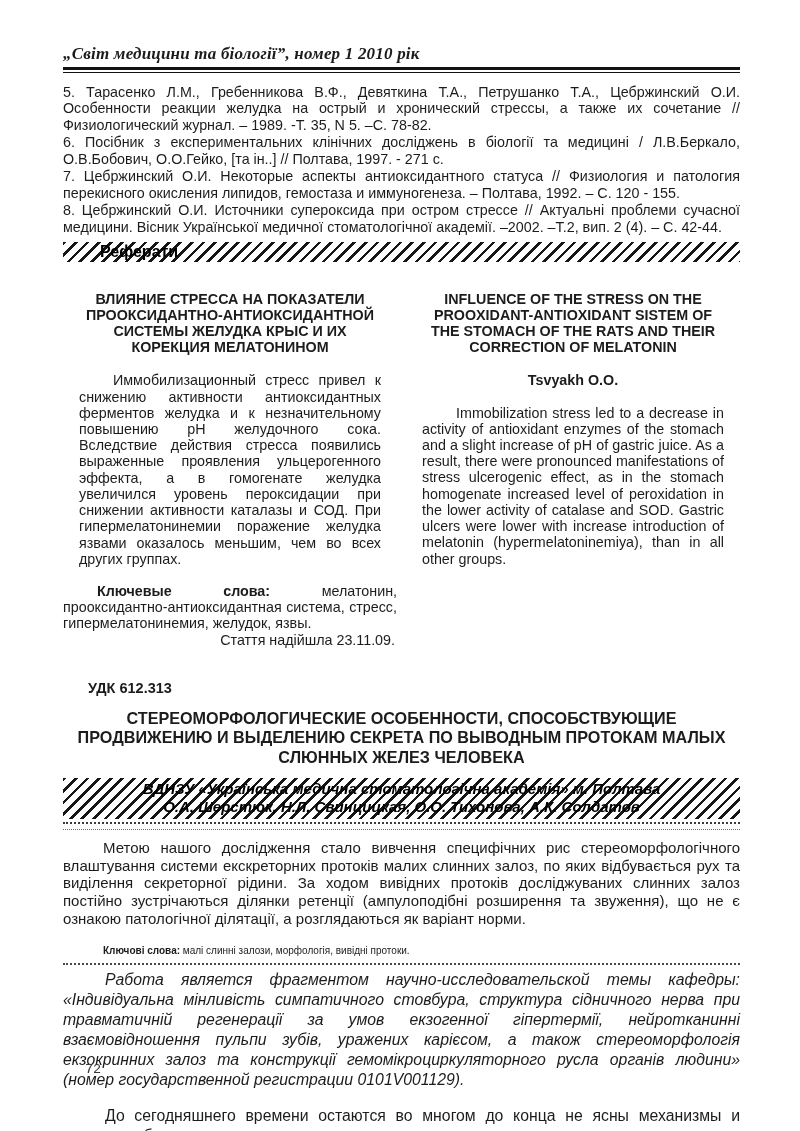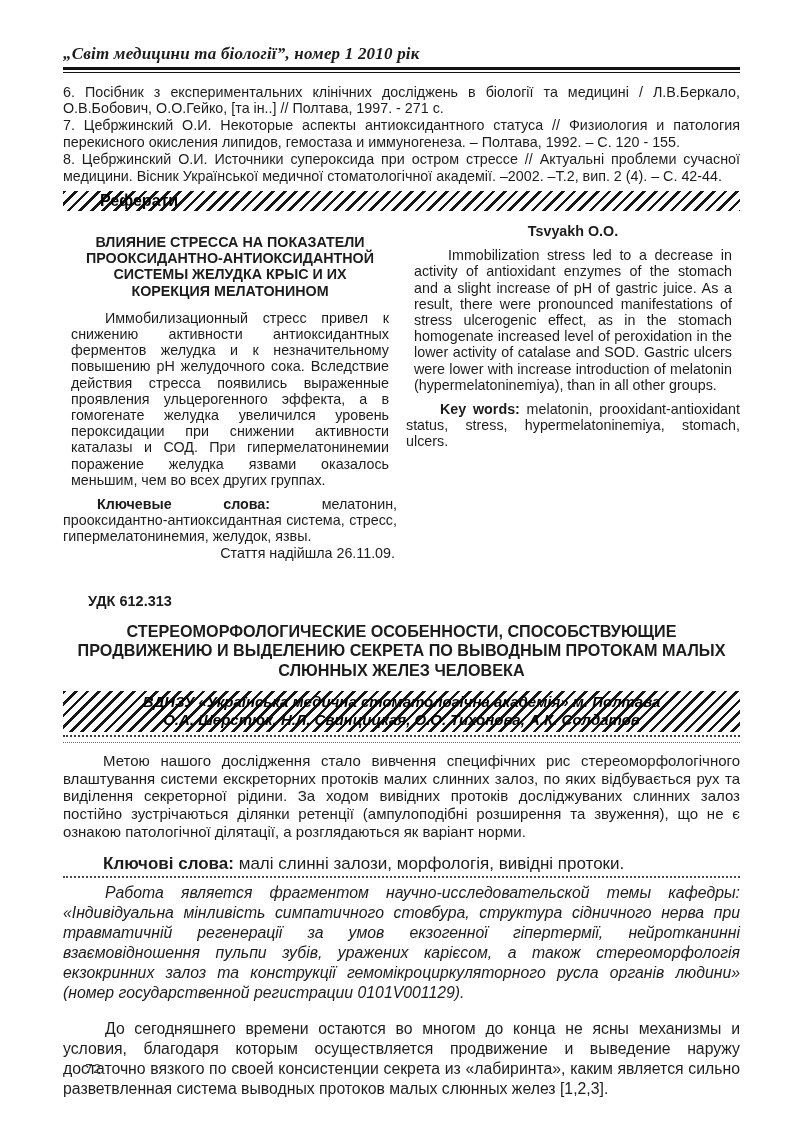--- a/index.html
+++ b/index.html
@@ -63,28 +63,28 @@
   }
   .col {
     width: 334px;
     font-size: 14.3px;
     line-height: 16.2px;
     text-align: justify;
   }
   .col-title {
     text-align: center;
     font-weight: bold;
-    margin: 11px;
+    margin: 17px;
   }
   .col-author {
     text-align: center;
     font-weight: bold;
     margin: 0;
   }
-  .col-body { margin: 8px; text-indent: 34px; }
+  .col-body { margin: 16px; text-indent: 34px; }
   .col-kw   { margin: 0; text-indent: 34px; }
   .received { margin: 0; text-align: right; padding-right: 2px; }
   .b { font-weight: bold; }
 
   
   .udk {
     margin-top: 32px;
     padding-left: 25px;
     font-weight: bold;
     font-size: 14.5px;
@@ -110,21 +110,21 @@
   .dot-sep-b { margin-top: 5px; border-top: 1px dotted #6a6a6a; }
   .art-abstract {
     margin-top: 9px;
     font-size: 15px;
     line-height: 17.6px;
     text-align: justify;
     text-indent: 40px;
   }
   .art-kw {
     margin: 0;
-    font-size: 17px;
+    font-size: 10px;
     line-height: 17.6px;
     text-indent: 40px;
   }
   .dot-sep-c { margin-top: 3px; border-top: 2px dotted #4a4a4a; }
   .note {
     margin-top: 5px;
     font-style: italic;
     font-size: 15.8px;
     line-height: 20px;
     text-align: justify;
@@ -150,40 +150,41 @@
 <body>
 
 <div class="page">
   <div class="content">
 
     <div class="journal-header">„Світ медицини та біології”, номер 1 2010 рік</div>
     <div class="rule-thick"></div>
     <div class="rule-thin"></div>
 
     <div class="refs">
+      <p class="ref-item">5.  Тарасенко Л.М., Гребенникова В.Ф., Девяткина Т.А., Петрушанко Т.А.,  Цебржинский О.И. Особенности реакции желудка на острый и хронический стрессы, а также их сочетание // Физиологический журнал. –  1989. -Т. 35, N 5. –С. 78-82.</p>
       <p class="ref-item">6.  Посібник з експериментальних клінічних досліджень в біології та медицині / Л.В.Беркало, О.В.Бобович, О.О.Гейко, [та ін..] // Полтава, 1997. - 271 с.</p>
       <p class="ref-item">7.  Цебржинский О.И. Некоторые аспекты антиоксидантного статуса // Физиология и патология перекисного окисления липидов, гемостаза и иммуногенеза. – Полтава, 1992. – С. 120 - 155.</p>
       <p class="ref-item">8.  Цебржинский О.И. Источники супероксида при остром стрессе // Актуальні проблеми сучасної медицини. Вісник Української медичної стоматологічної академії. –2002. –Т.2, вип. 2 (4). – С. 42-44.</p>
     </div>
 
     <div class="section-banner hatch">
       <span class="label">Реферати</span>
     </div>
 
     <div class="cols">
       <div class="col">
         <p class="col-title">ВЛИЯНИЕ СТРЕССА НА ПОКАЗАТЕЛИ ПРООКСИДАНТНО-АНТИОКСИДАНТНОЙ СИСТЕМЫ ЖЕЛУДКА КРЫС И ИХ КОРЕКЦИЯ МЕЛАТОНИНОМ</p>
         <p class="col-body">Иммобилизационный стресс привел к снижению активности антиоксидантных ферментов желудка и к незначительному повышению рН желудочного сока. Вследствие действия стресса появились выраженные проявления ульцерогенного эффекта, а в гомогенате желудка увеличился уровень пероксидации при снижении активности каталазы и СОД. При гипермелатонинемии поражение желудка язвами оказалось меньшим, чем во всех других группах.</p>
         <p class="col-kw"><span class="b">Ключевые слова:</span> <span>мелатонин, прооксидантно-антиоксидантная система, стресс, гипермелатонинемия, желудок, язвы.</span></p>
-        <p class="received">Стаття надійшла 26.11.09.</p>
+        <p class="received">Стаття надійшла 23.11.09.</p>
       </div>
       <div class="col">
+        <p class="col-title">INFLUENCE OF  THE STRESS ON THE PROOXIDANT-ANTIOXIDANT SISTEM OF THE STOMACH OF THE RATS AND THEIR CORRECTION OF MELATONIN</p>
         <p class="col-author">Tsvyakh O.O.</p>
         <p class="col-body">Immobilization stress led to a decrease in activity of antioxidant enzymes of the stomach and a slight increase of pH of gastric juice. As a result, there were pronounced manifestations of stress ulcerogenic effect, as in the stomach homogenate increased level of peroxidation in the lower activity of catalase and SOD. Gastric  ulcers were lower with increase introduction of melatonin (hypermelatoninemiya), than in all other groups.</p>
-        <p class="col-kw"><span class="b">Key words:</span> <span>melatonin, prooxidant-antioxidant status, stress, hypermelatoninemiya, stomach, ulcers.</span></p>
       </div>
     </div>
 
     <div class="udk">УДК 612.313</div>
 
     <div class="art-title">СТЕРЕОМОРФОЛОГИЧЕСКИЕ ОСОБЕННОСТИ, СПОСОБСТВУЮЩИЕ ПРОДВИЖЕНИЮ И ВЫДЕЛЕНИЮ СЕКРЕТА ПО ВЫВОДНЫМ ПРОТОКАМ МАЛЫХ СЛЮННЫХ ЖЕЛЕЗ ЧЕЛОВЕКА</div>
 
     <div class="authors-band hatch">
       <div>ВДНЗУ «Українська медична стоматологічна академія» м. Полтава</div>
       <div>О.А. Шерстюк, Н.Л. Свинцицкая, О.О. Тихонова, А.К. Солдатов</div>

